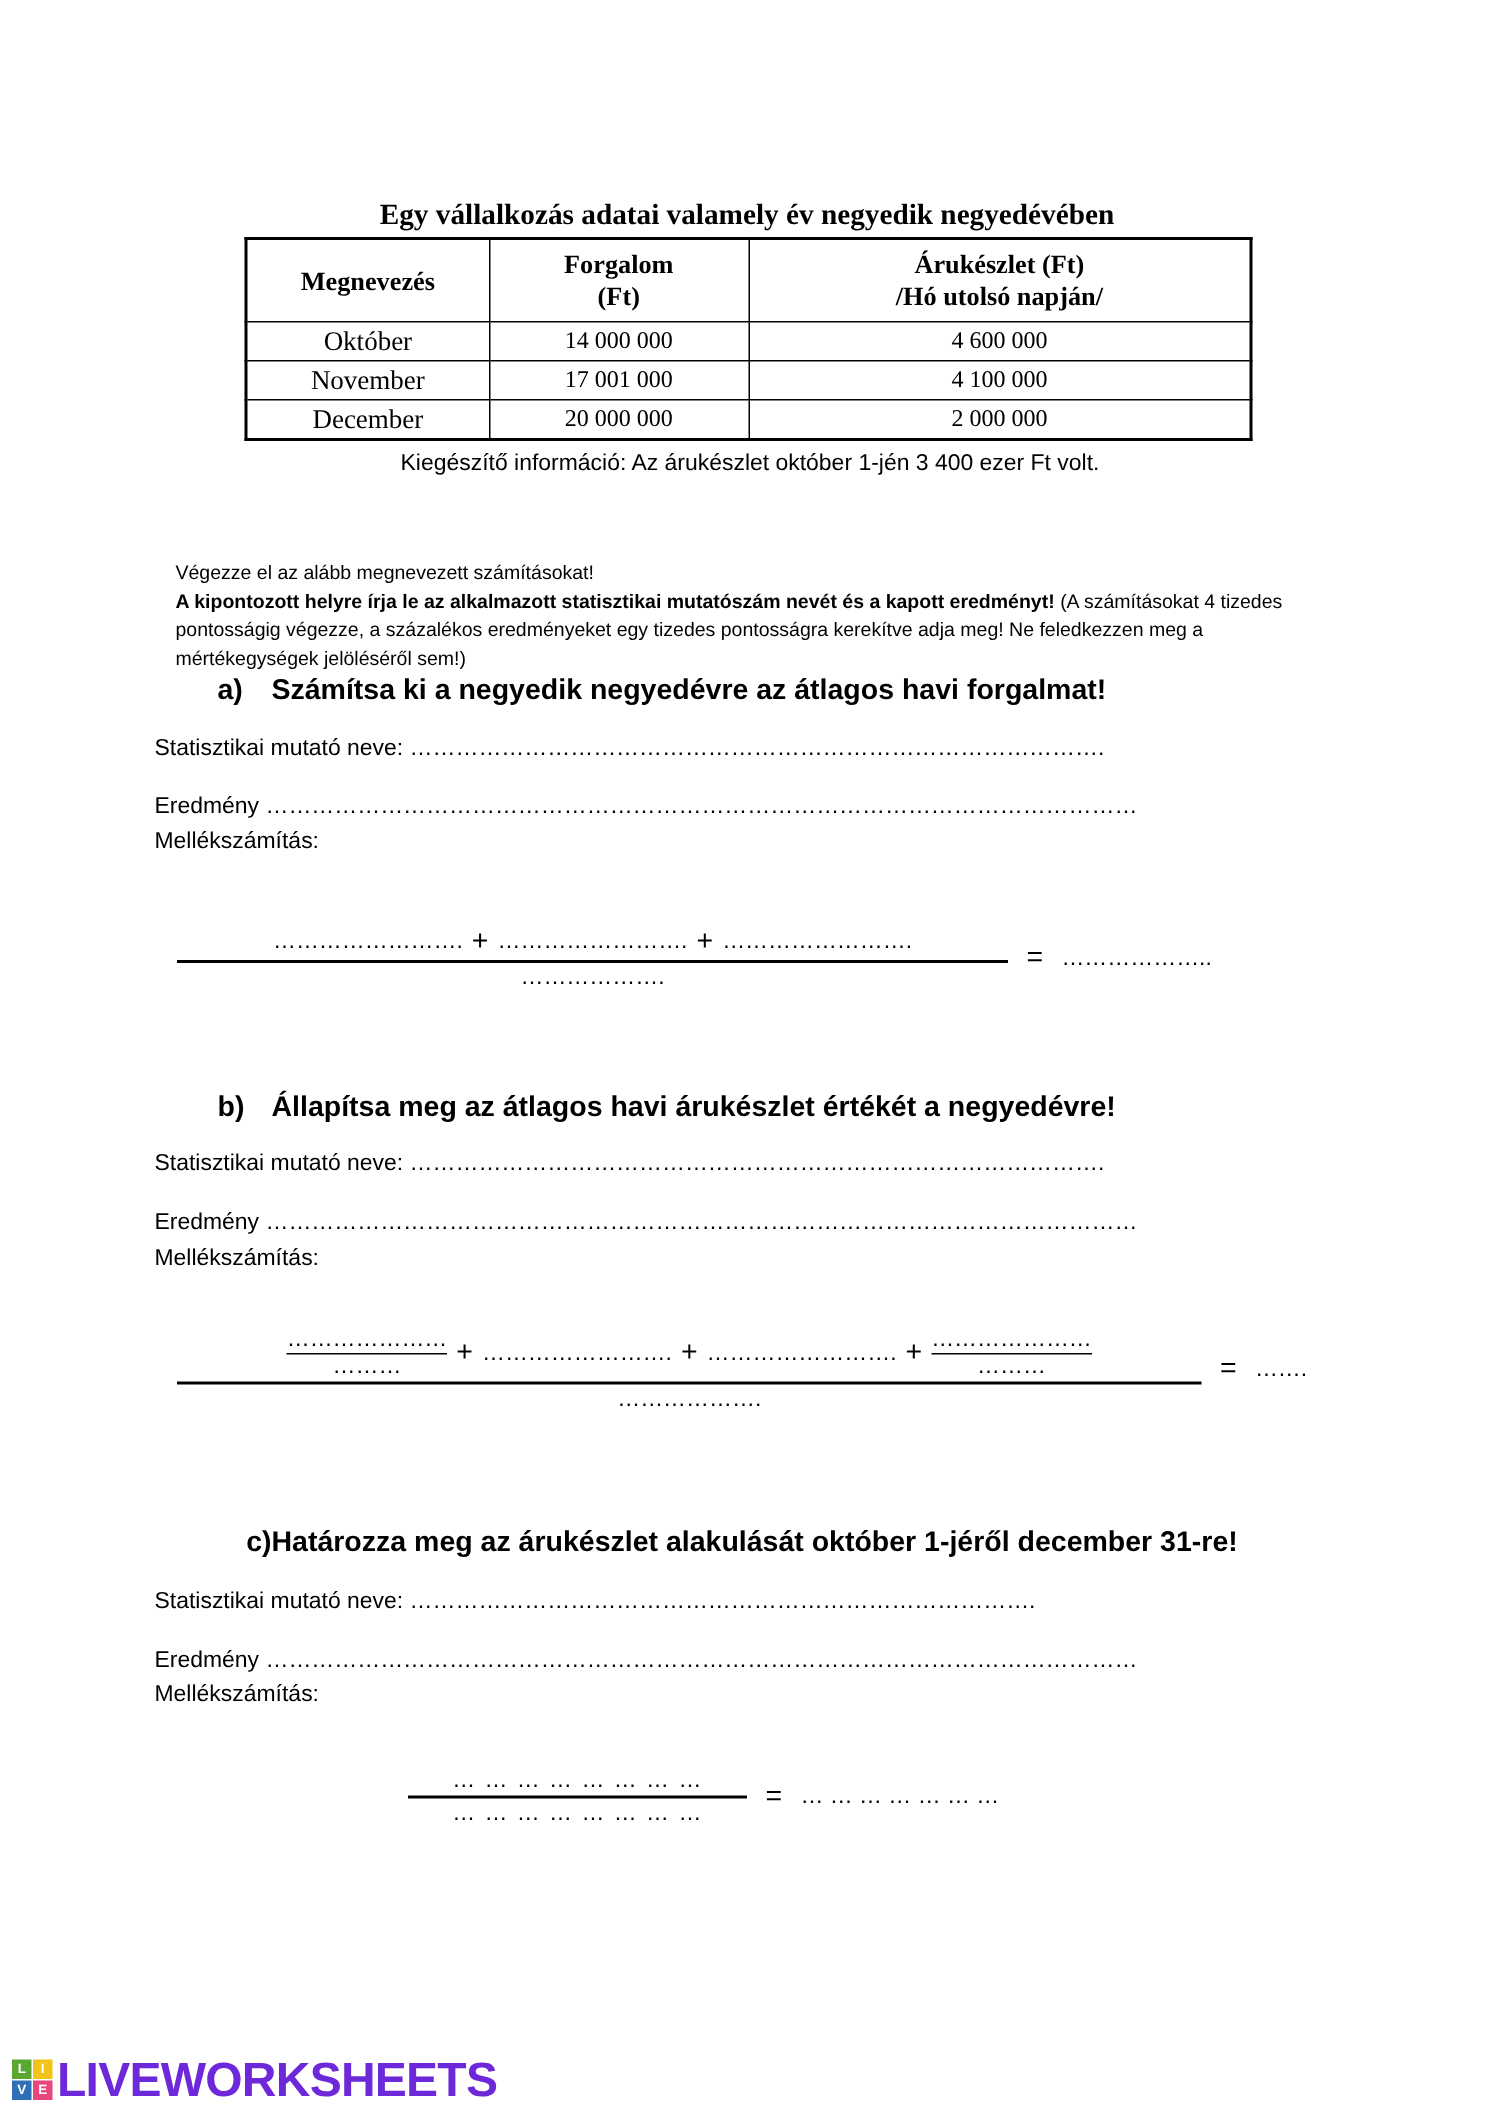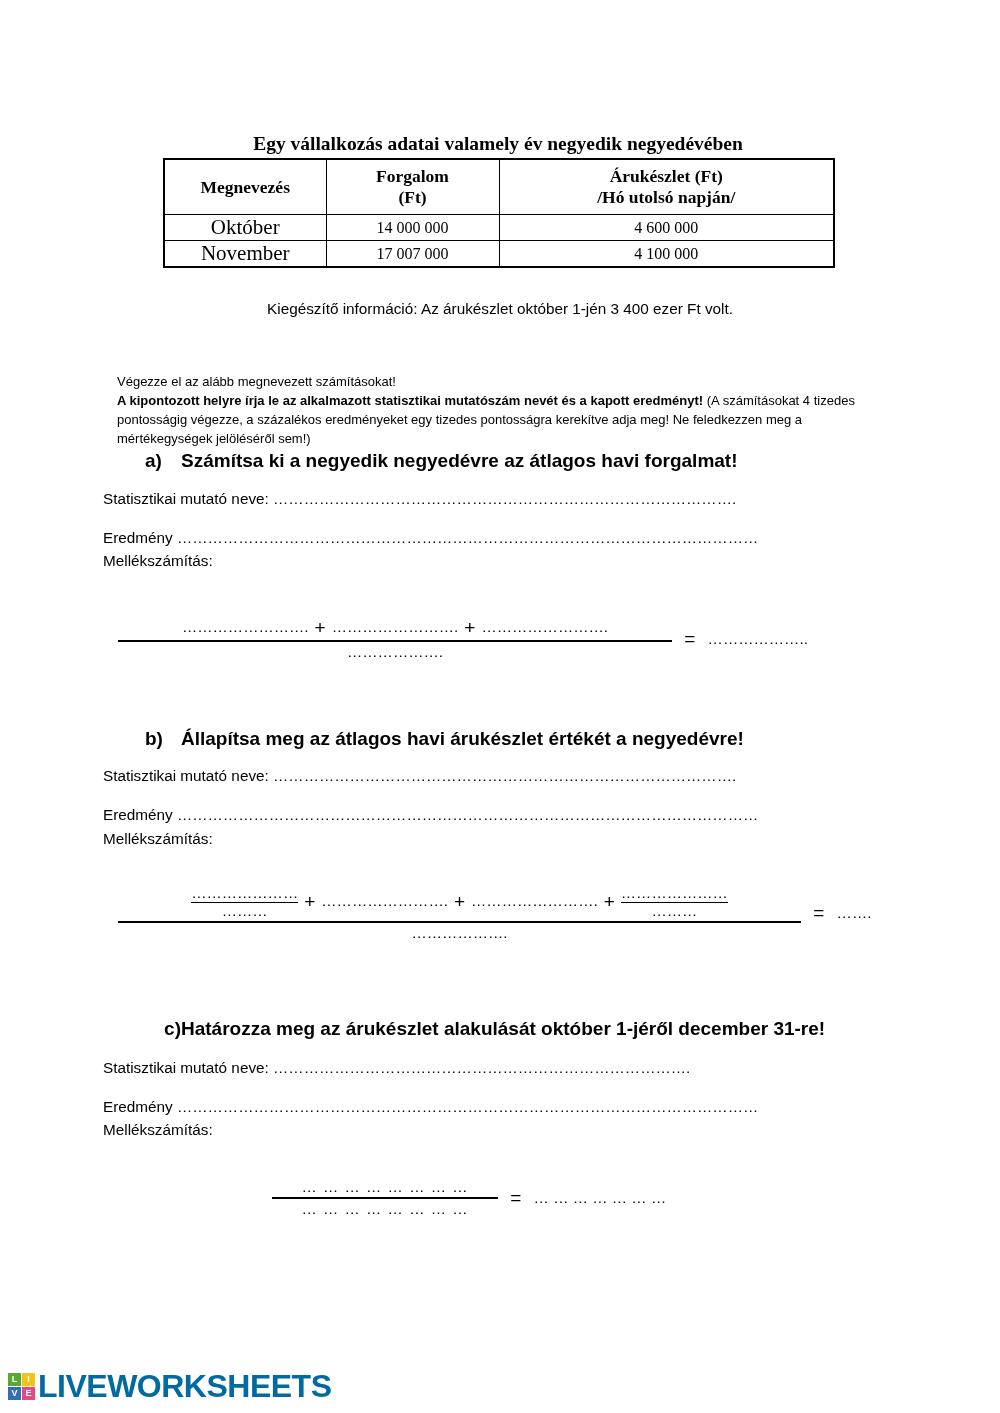--- a/index.html
+++ b/index.html
@@ -56,21 +56,21 @@
     font-weight: bold;
     font-size: 17.5px;
     height: 54px;
     line-height: 1.25;
   }
   td.cell {
     font-size: 16px;
     height: 25px;
     font-weight: normal;
   }
-  td.cell.month { font-size: 21px; }
+  td.cell.month { font-size: 18px; }
 
   
   .info-line {
     position: absolute;
     left: 0;
     top: 300px;
     width: 1000px;
     text-align: center;
     font-size: 15.3px;
   }
@@ -200,21 +200,21 @@
     font-family: "Liberation Sans", sans-serif;
     line-height: 1;
   }
   .tile-l { background: #5aa832; }
   .tile-i { background: #f2c41a; }
   .tile-v { background: #2f6fb5; }
   .tile-e { background: #e8477f; }
   .logo-text {
     font-size: 32px;
     font-weight: bold;
-    color: #0369a1;
+    color: #6d28d9;
     letter-spacing: -0.5px;
     font-family: "Liberation Sans", sans-serif;
   }
 </style>
 </head>
 <body>
 
 <div class="table-wrap">
   <div class="table-caption">Egy vállalkozás adatai valamely év negyedik negyedévében</div>
   <table class="data-table">
@@ -237,22 +237,27 @@
       </tr>
     </thead>
     <tbody>
       <tr>
         <td class="cell month">Október</td>
         <td class="cell">14 000 000</td>
         <td class="cell">4 600 000</td>
       </tr>
       <tr>
         <td class="cell month">November</td>
-        <td class="cell">17 007 000</td>
+        <td class="cell">17 001 000</td>
         <td class="cell">4 100 000</td>
+      </tr>
+      <tr>
+        <td class="cell month">December</td>
+        <td class="cell">20 000 000</td>
+        <td class="cell">2 000 000</td>
       </tr>
     </tbody>
   </table>
 </div>
 
 <div class="info-line">Kiegészítő információ: Az árukészlet október 1-jén 3 400 ezer Ft volt.</div>
 
 <div class="para" id="intro">
   <div>Végezze el az alább megnevezett számításokat!</div>
   <div><b>A kipontozott helyre írja le az alkalmazott statisztikai mutatószám nevét és a kapott eredményt!</b><span> (A számításokat 4 tizedes pontosságig végezze, a százalékos eredményeket egy tizedes pontosságra kerekítve adja meg! Ne feledkezzen meg a mértékegységek jelöléséről sem!)</span></div>

